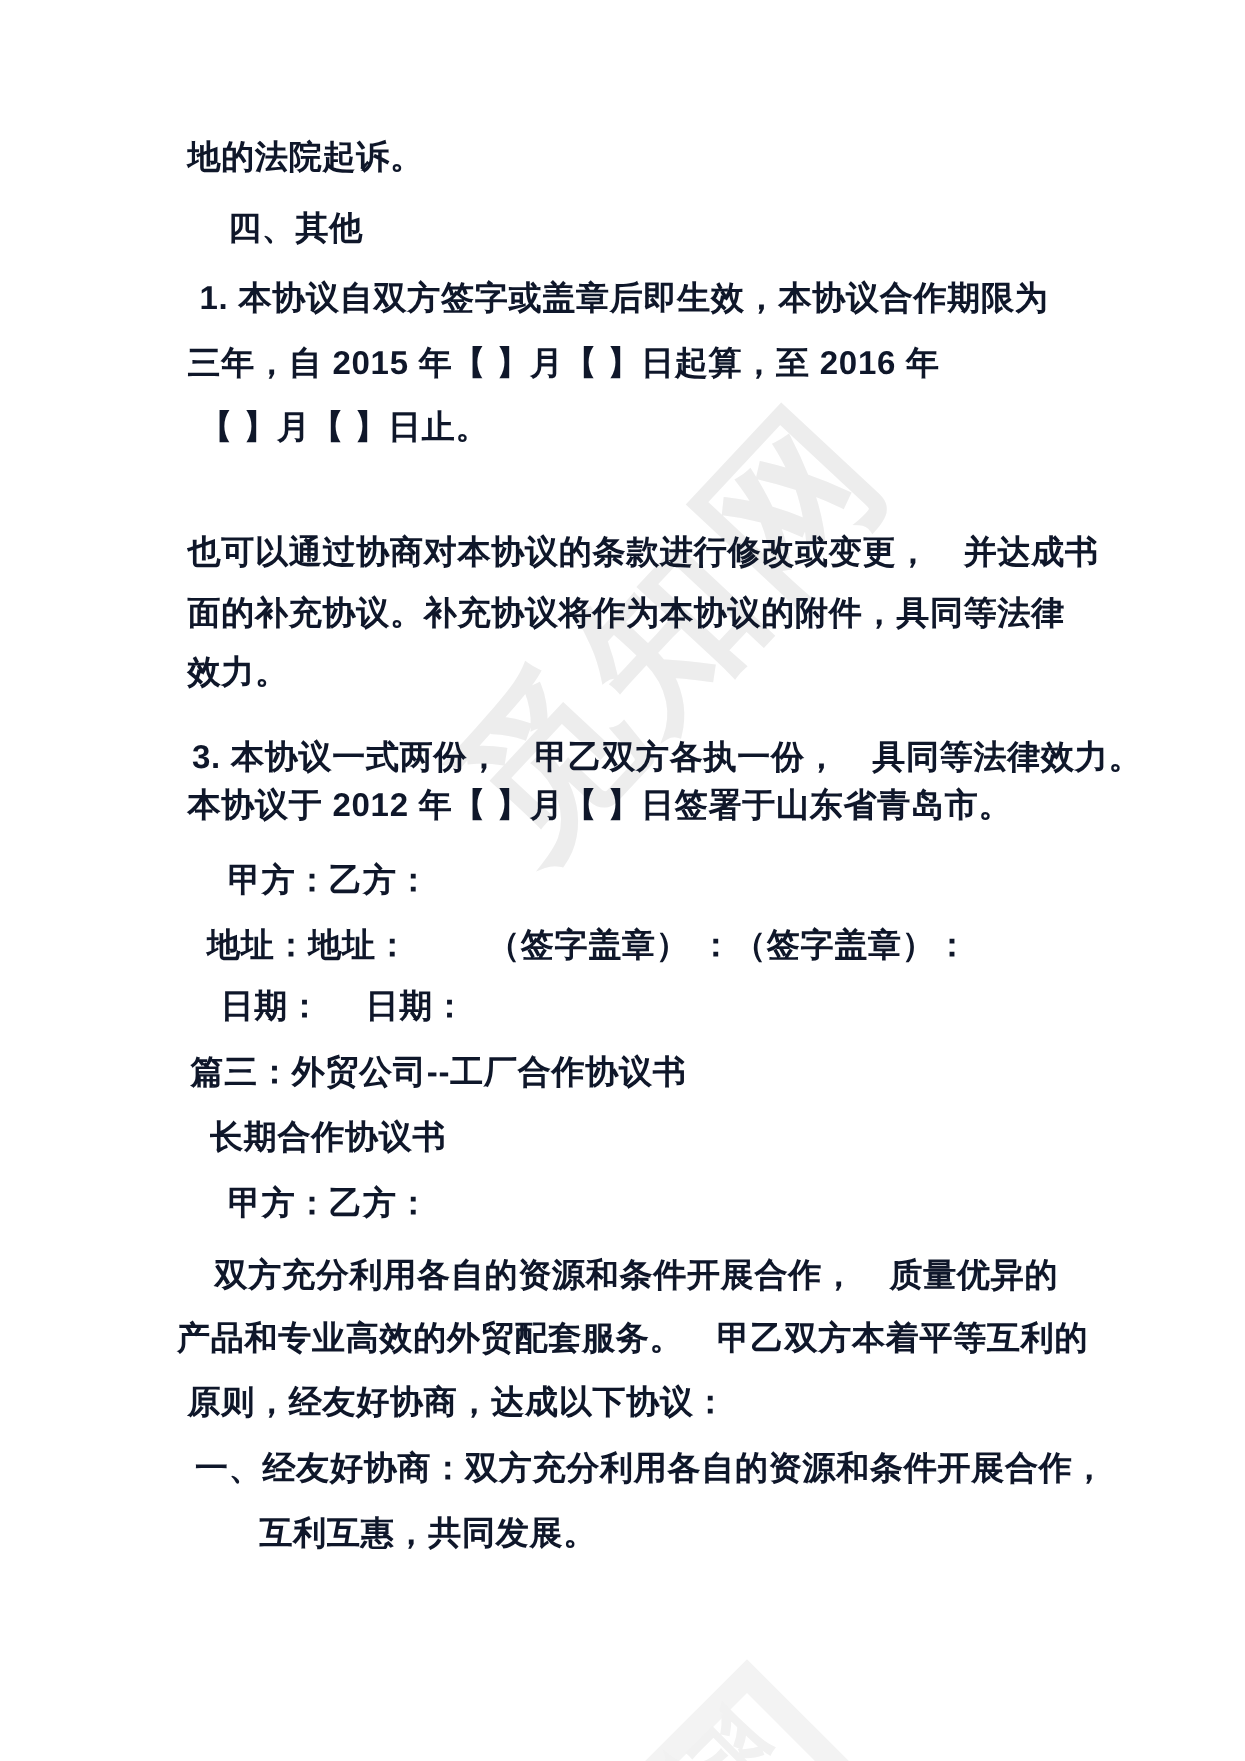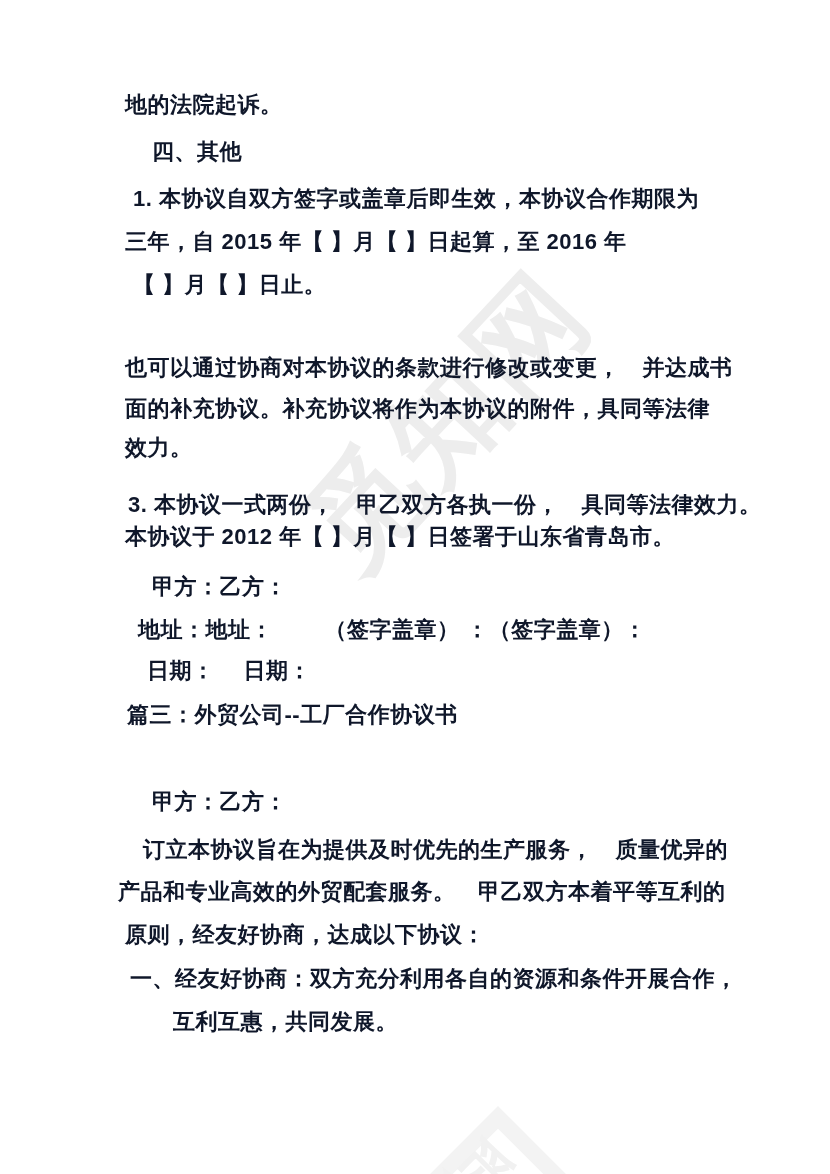--- a/index.html
+++ b/index.html
@@ -81,20 +81,21 @@
   <div class="line" style="top:270px;  left:133px;">【 】月【 】日止。</div>
   <div class="line" style="top:394px;  left:125px;">面的补充协议。补充协议将作为本协议的附件，具同等法律</div>
   <div class="line" style="top:353px;  left:125px;">也可以通过协商对本协议的条款进行修改或变更，　并达成书</div>
   <div class="line" style="top:433px;  left:125px;">效力。</div>
   <div class="line" style="top:490px;  left:128px;">3. 本协议一式两份，　甲乙双方各执一份，　具同等法律效力。</div>
   <div class="line" style="top:522px;  left:125px;">本协议于 2012 年【 】月【 】日签署于山东省青岛市。</div>
   <div class="line" style="top:572px;  left:152px;">甲方：乙方：</div>
   <div class="line" style="top:615px;  left:138px;">地址：地址：　　 （签字盖章） ：（签字盖章）：</div>
   <div class="line" style="top:656px;  left:147px;">日期：　 日期：</div>
   <div class="line" style="top:700px;  left:127px;">篇三：外贸公司--工厂合作协议书</div>
+  <div class="line" style="top:743px;  left:140px;">长期合作协议书</div>
   <div class="line" style="top:787px;  left:152px;">甲方：乙方：</div>
-  <div class="line" style="top:835px;  left:143px;">订立本协议旨在为提供及时优先的生产服务，　质量优异的</div>
+  <div class="line" style="top:835px;  left:143px;">双方充分利用各自的资源和条件开展合作，　质量优异的</div>
   <div class="line" style="top:877px;  left:118px;">产品和专业高效的外贸配套服务。　甲乙双方本着平等互利的</div>
   <div class="line" style="top:920px;  left:125px;">原则，经友好协商，达成以下协议：</div>
   <div class="line" style="top:964px;  left:130px;">一、经友好协商：双方充分利用各自的资源和条件开展合作，</div>
   <div class="line" style="top:1007px; left:125px;margin-left:48px;">互利互惠，共同发展。</div>
 
 </div>
 
 </body></html>

